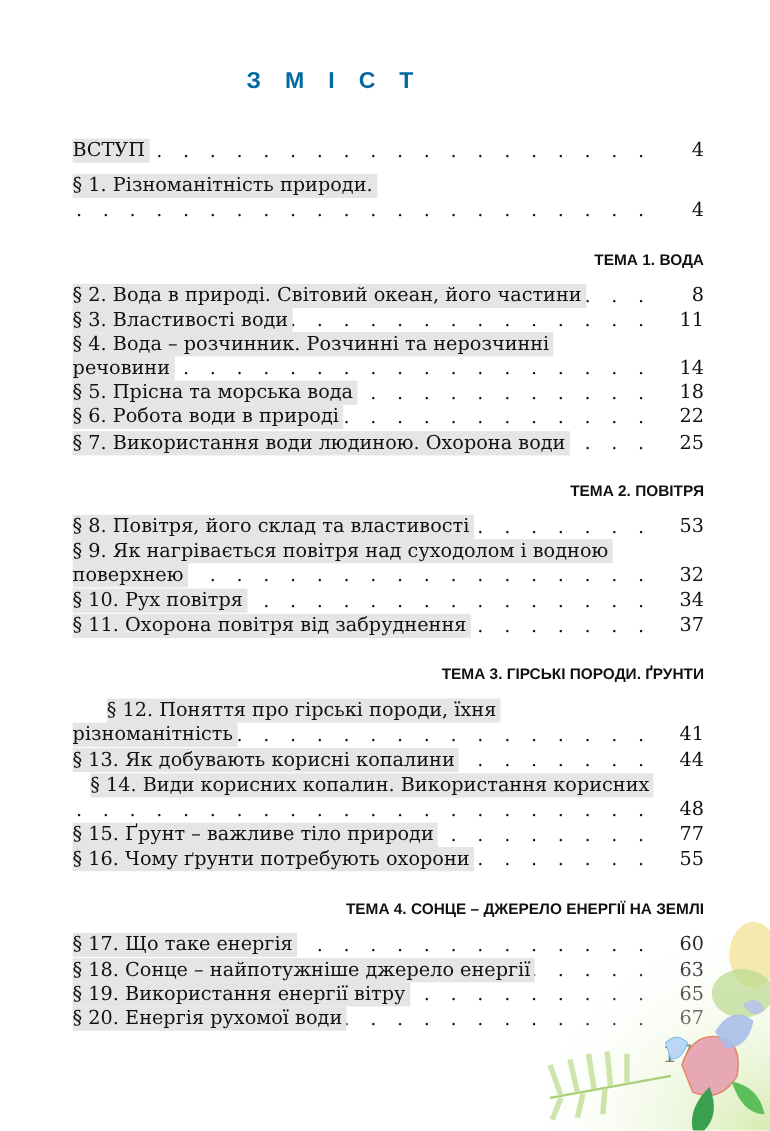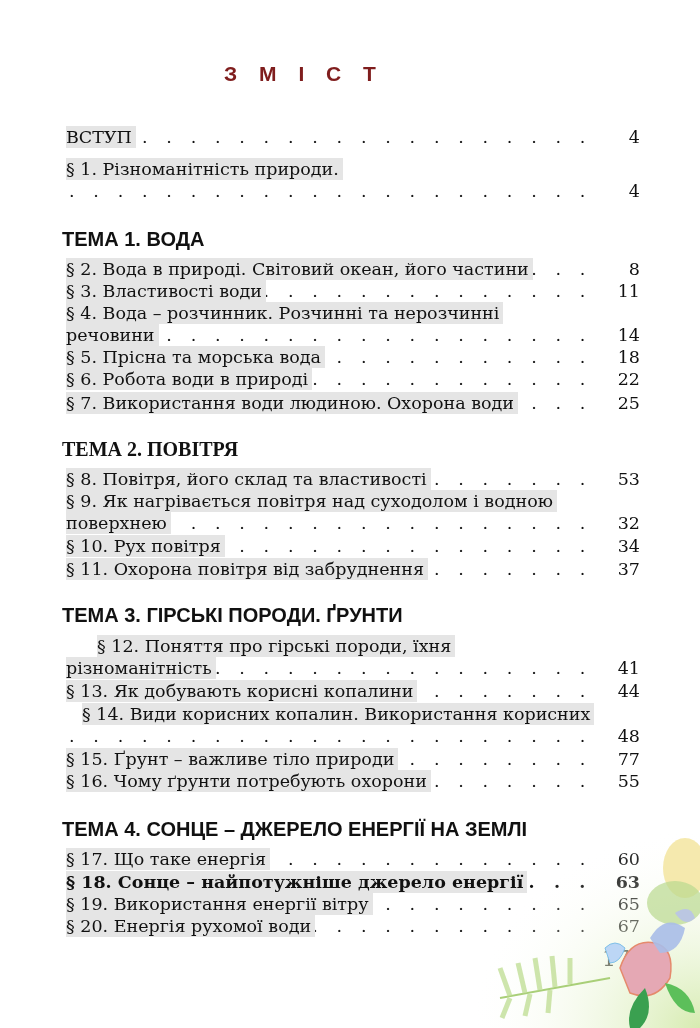--- a/index.html
+++ b/index.html
@@ -3,36 +3,36 @@
 <meta charset="utf-8">
 <style>
   html, body { margin:0; padding:0; }
   body {
     width:700px; height:1028px; background:#ffffff; position:relative; overflow:hidden;
     font-family: "DejaVu Serif", "Liberation Serif", serif; color:#111;
   }
   .page-title {
     position:absolute; top:62px; left:0; width:608px; text-align:center;
     font-family:"Liberation Sans", "DejaVu Sans", sans-serif; font-weight:bold;
-    font-size:21px; letter-spacing:8px; color:#7f1d1d;
+    font-size:21px; letter-spacing:8px; color:#0369a1;
   }
   .toc { position:absolute; left:62px; width:578px; }
   .row {
     position:absolute; left:0; width:578px; height:22px; line-height:22px;
     font-size:17.5px; white-space:nowrap;
   }
   .row .txt { position:absolute; left:4px; top:0; background:#e5e5e5; padding-right:4px; z-index:1; }
   .row .dots {
     position:absolute; left:0; right:48px; top:0; overflow:hidden; white-space:nowrap;
     letter-spacing:6.6px; text-align:right; direction:rtl; color:#111;
   }
   .row .page { position:absolute; right:0; top:0; text-align:right; }
   .topic {
-    position:absolute; left:0; width:578px; text-align:left;
-    font-family:"Liberation Sans", "DejaVu Sans", sans-serif; font-weight:bold; font-size:20px;
+    position:absolute; left:0; width:578px; text-align:right;
+    font-family:"Liberation Sans", "DejaVu Sans", sans-serif; font-weight:bold; font-size:14px;
   }
   .page-number {
     position:absolute; top:946px; left:0; width:644px; text-align:right; font-size:22px;
   }
   .decor { position:absolute; right:0; bottom:0; width:230px; height:200px; }
 </style>
 </head>
 <body>
 
 <div class="page-title">З М І С Т</div>
@@ -139,37 +139,37 @@
     <div class="row" style="top: 770px;">
       <span class="dots"> . . . . . . . . . . . . . . . . . . . . . . . . . . . . . . . . . . . . . . . . . . . . . . . . . . . . . . . . . . . . . . . . . . . . . . . . . . . . . . . .</span>
       <span class="txt">§ 16. Чому ґрунти потребують охорони</span>
       <span class="page">55</span>
     </div>
     <div class="row" style="top: 848px;">
       <span class="dots"> . . . . . . . . . . . . . . . . . . . . . . . . . . . . . . . . . . . . . . . . . . . . . . . . . . . . . . . . . . . . . . . . . . . . . . . . . . . . . . . .</span>
       <span class="txt">§ 17. Що таке енергія</span>
       <span class="page">60</span>
     </div>
-    <div class="row" style="top: 871px; font-weight: bold;">
+    <div class="row" style="top: 871px;">
       <span class="dots"> . . . . . . . . . . . . . . . . . . . . . . . . . . . . . . . . . . . . . . . . . . . . . . . . . . . . . . . . . . . . . . . . . . . . . . . . . . . . . . . .</span>
       <span class="txt">§ 18. Сонце – найпотужніше джерело енергії</span>
       <span class="page">63</span>
     </div>
     <div class="row" style="top: 893px;">
       <span class="dots"> . . . . . . . . . . . . . . . . . . . . . . . . . . . . . . . . . . . . . . . . . . . . . . . . . . . . . . . . . . . . . . . . . . . . . . . . . . . . . . . .</span>
       <span class="txt">§ 19. Використання енергії вітру</span>
       <span class="page">65</span>
     </div>
     <div class="row" style="top: 915px;">
       <span class="dots"> . . . . . . . . . . . . . . . . . . . . . . . . . . . . . . . . . . . . . . . . . . . . . . . . . . . . . . . . . . . . . . . . . . . . . . . . . . . . . . . .</span>
       <span class="txt">§ 20. Енергія рухомої води</span>
       <span class="page">67</span>
     </div>
     <div class="topic" style="top: 228px;">ТЕМА 1. ВОДА</div>
-    <div class="topic" style="top: 438px; font-family: Liberation Serif, serif;">ТЕМА 2. ПОВІТРЯ</div>
+    <div class="topic" style="top: 438px;">ТЕМА 2. ПОВІТРЯ</div>
     <div class="topic" style="top: 604px;">ТЕМА 3. ГІРСЬКІ ПОРОДИ. ҐРУНТИ</div>
     <div class="topic" style="top: 818px;">ТЕМА 4. СОНЦЕ – ДЖЕРЕЛО ЕНЕРГІЇ НА ЗЕМЛІ</div>
   </div>
 
 <div class="page-number">173</div>
 
 <svg class="decor" viewBox="0 0 230 200">
   <defs>
     <radialGradient id="g1" cx="1" cy="1" r="1">
       <stop offset="0" stop-color="#d6ebb0"></stop>

